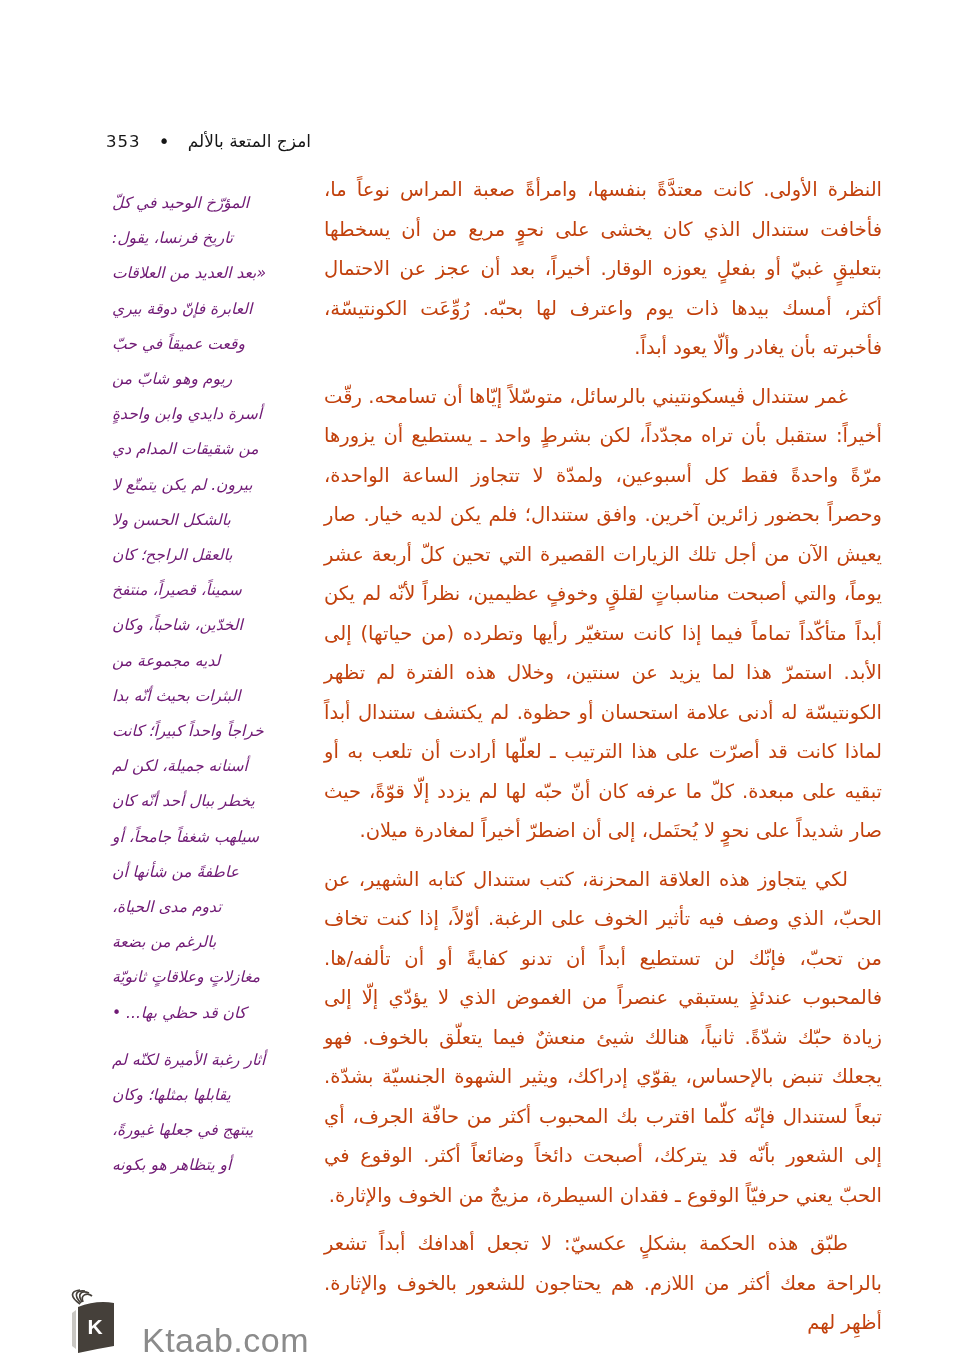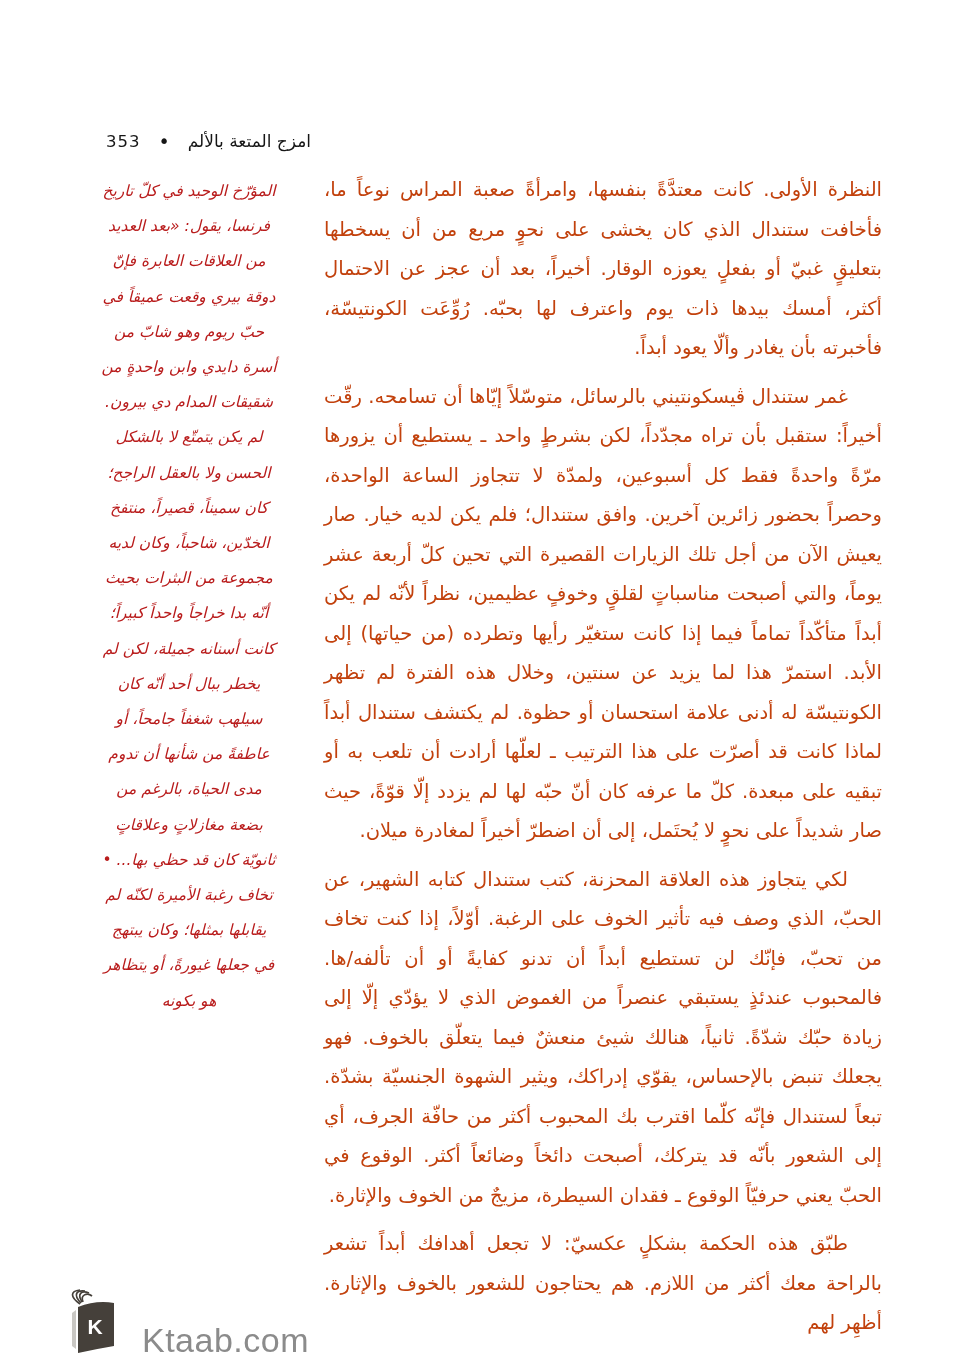--- a/index.html
+++ b/index.html
@@ -36,26 +36,26 @@
     font-size:19.5px;
     line-height:39.5px;
     text-align:justify;
     text-align-last:right;
     color:#c2410c;
   }
   .main-column p.indent{text-indent:34px;}
 
   .margin-column{flex:1;direction:rtl;padding-top:4px;}
   .margin-column p{
-    margin:0;
+    margin:12px;
     font-style:italic;
     font-size:15.5px;
     line-height:35.2px;
-    text-align:center;
-    color:#b91c1c;
+    text-align:left;
+    color:#701a75;
   }
 
   
   .footer-logo{
     position:absolute;left:62px;top:1281px;
     display:flex;align-items:center;gap:16px;
   }
   .footer-logo .logo-text{
     font-family:"Liberation Sans",sans-serif;
     font-size:34px;
@@ -79,21 +79,21 @@
 
     <div class="main-column">
       <p>النظرة الأولى. كانت معتدَّةً بنفسها، وامرأةً صعبة المراس نوعاً ما، فأخافت ستندال الذي كان يخشى على نحوٍ مريع من أن يسخطها بتعليقٍ غبيّ أو بفعلٍ يعوزه الوقار. أخيراً، بعد أن عجز عن الاحتمال أكثر، أمسك بيدها ذات يوم واعترف لها بحبّه. رُوِّعَت الكونتيسّة، فأخبرته بأن يغادر وألّا يعود أبداً.</p>
       <p class="indent">غمر ستندال ڤيسكونتيني بالرسائل، متوسّلاً إيّاها أن تسامحه. رقّت أخيراً: ستقبل بأن تراه مجدّداً، لكن بشرطٍ واحد ـ يستطيع أن يزورها مرّةً واحدةً فقط كل أسبوعين، ولمدّة لا تتجاوز الساعة الواحدة، وحصراً بحضور زائرين آخرين. وافق ستندال؛ فلم يكن لديه خيار. صار يعيش الآن من أجل تلك الزيارات القصيرة التي تحين كلّ أربعة عشر يوماً، والتي أصبحت مناسباتٍ لقلقٍ وخوفٍ عظيمين، نظراً لأنّه لم يكن أبداً متأكّداً تماماً فيما إذا كانت ستغيّر رأيها وتطرده (من حياتها) إلى الأبد. استمرّ هذا لما يزيد عن سنتين، وخلال هذه الفترة لم تظهر الكونتيسّة له أدنى علامة استحسان أو حظوة. لم يكتشف ستندال أبداً لماذا كانت قد أصرّت على هذا الترتيب ـ لعلّها أرادت أن تلعب به أو تبقيه على مبعدة. كلّ ما عرفه كان أنّ حبّه لها لم يزدد إلّا قوّةً، حيث صار شديداً على نحوٍ لا يُحتَمل، إلى أن اضطرّ أخيراً لمغادرة ميلان.</p>
       <p class="indent">لكي يتجاوز هذه العلاقة المحزنة، كتب ستندال كتابه الشهير، عن الحبّ، الذي وصف فيه تأثير الخوف على الرغبة. أوّلاً، إذا كنت تخاف من تحبّ، فإنّك لن تستطيع أبداً أن تدنو كفايةً أو أن تألفه/ها. فالمحبوب عندئذٍ يستبقي عنصراً من الغموض الذي لا يؤدّي إلّا إلى زيادة حبّك شدّةً. ثانياً، هنالك شيئ منعشٌ فيما يتعلّق بالخوف. فهو يجعلك تنبض بالإحساس، يقوّي إدراكك، ويثير الشهوة الجنسيّة بشدّة. تبعاً لستندال فإنّه كلّما اقترب بك المحبوب أكثر من حافّة الجرف، أي إلى الشعور بأنّه قد يتركك، أصبحت دائخاً وضائعاً أكثر. الوقوع في الحبّ يعني حرفيّاً الوقوع ـ فقدان السيطرة، مزيجٌ من الخوف والإثارة.</p>
       <p class="indent">طبّق هذه الحكمة بشكلٍ عكسيّ: لا تجعل أهدافك أبداً تشعر بالراحة معك أكثر من اللازم. هم يحتاجون للشعور بالخوف والإثارة. أظهِر لهم</p>
     </div>
 
     <div class="margin-column">
       <p>المؤرّخ الوحيد في كلّ تاريخ فرنسا، يقول: «بعد العديد من العلاقات العابرة فإنّ دوقة بيري وقعت عميقاً في حبّ ريوم وهو شابّ من أسرة دايدي وابن واحدةٍ من شقيقات المدام دي بيرون. لم يكن يتمتّع لا بالشكل الحسن ولا بالعقل الراجح؛ كان سميناً، قصيراً، منتفخ الخدّين، شاحباً، وكان لديه مجموعة من البثرات بحيث أنّه بدا خراجاً واحداً كبيراً؛ كانت أسنانه جميلة، لكن لم يخطر ببال أحد أنّه كان سيلهب شغفاً جامحاً، أو عاطفةً من شأنها أن تدوم مدى الحياة، بالرغم من بضعة مغازلاتٍ وعلاقاتٍ ثانويّة كان قد حظي بها... •</p>
-      <p>تخاف رغبة الأميرة لكنّه لم يقابلها بمثلها؛ وكان يبتهج في جعلها غيورةً، أو يتظاهر هو بكونه</p>
+      <p>أثار رغبة الأميرة لكنّه لم يقابلها بمثلها؛ وكان يبتهج في جعلها غيورةً، أو يتظاهر هو بكونه</p>
     </div>
 
   </div>
 
   <div class="footer-logo">
     <svg width="64" height="68" viewBox="0 0 64 68">
 
       <path d="M18 17 C8 10 8 4 18 3" stroke="#45403a" stroke-width="1.7" fill="none"></path>
       <path d="M19 16 C11 8 14 3 23 4" stroke="#45403a" stroke-width="1.7" fill="none"></path>
       <path d="M20 15 C15 7 19 3 27 6" stroke="#45403a" stroke-width="1.7" fill="none"></path>

